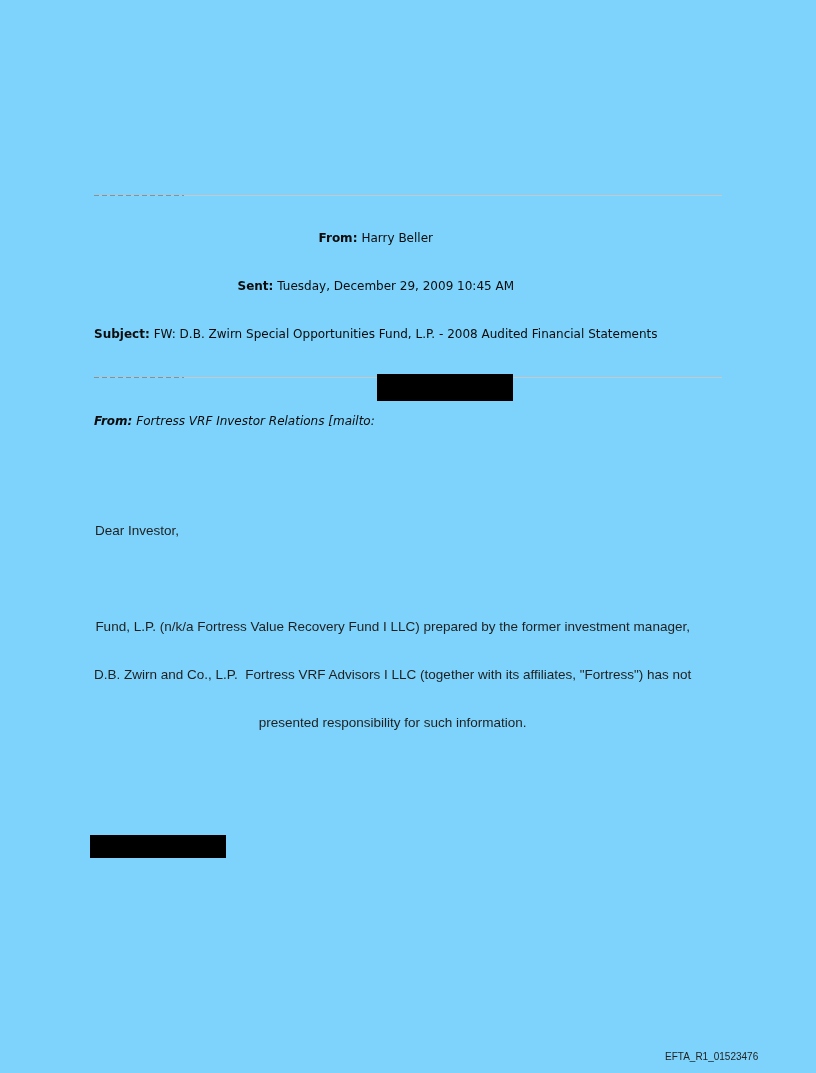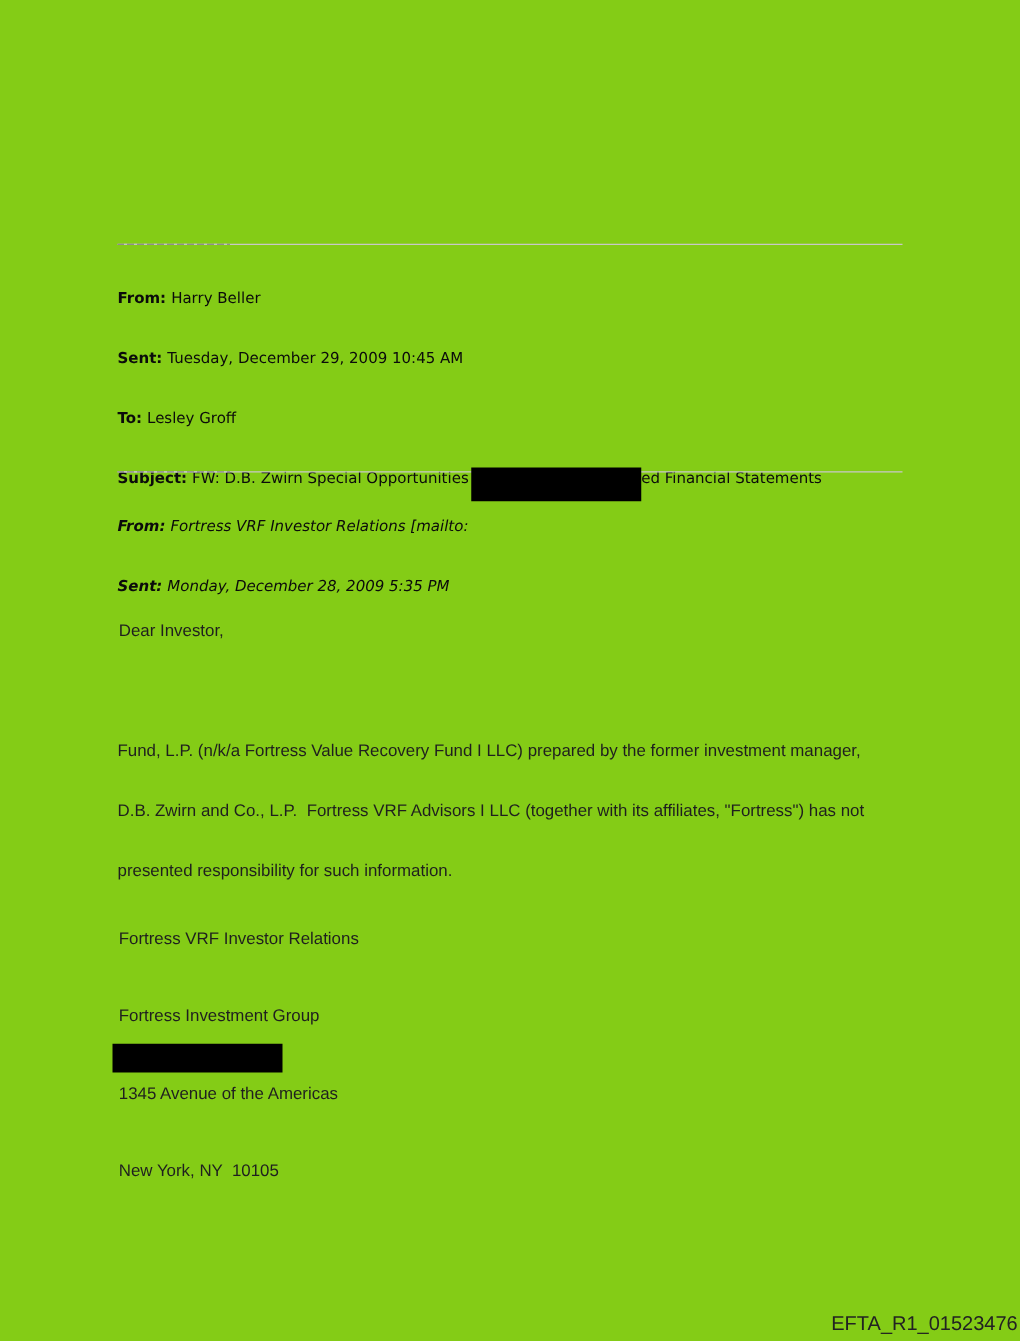--- a/index.html
+++ b/index.html
@@ -4,23 +4,24 @@
 <style>
   html, body {
     margin: 0;
     padding: 0;
     background: #ffffff;
   }
   .page {
     position: relative;
     width: 816px;
     height: 1073px;
-    background: #84cc16;
+    background: #7dd3fc;
     overflow: hidden;
     color: #1a1a1a;
+    text-align: center;
   }
   
   .divider {
     position: absolute;
     left: 94px;
     width: 628px;
     height: 1px;
     background: #c8c8c8;
   }
   .divider .divider-dash {
@@ -56,78 +57,71 @@
   .redaction-mailto { left: 377px; top: 374px; width: 136px; height: 27px; }
   .redaction-signature { left: 90px; top: 835px; width: 136px; height: 23px; }
 
   
   .bodytext {
     position: absolute;
     font-family: "Liberation Sans", sans-serif;
     font-size: 13.5px;
     color: #1f1f1f;
     white-space: pre;
+    margin-top: 26px;
   }
   .salutation { left: 95px; top: 497px; line-height: 16px; }
   .paragraph  { left: 94px; top: 561px; line-height: 16px; }
   .bline { height: 16px; }
 
   .signature { left: 95px; top: 713px; }
   .sig-line { height: 16px; margin-bottom: 16px; }
 
   
   .bates {
     position: absolute;
     left: 665px;
     top: 1051px;
     font-family: "Liberation Sans", sans-serif;
-    font-size: 16px;
+    font-size: 10px;
     color: #222222;
     white-space: pre;
   }
 </style>
 </head>
 <body>
 
 <div class="page">
 
   <div class="divider divider-1">
     <div class="divider-dash"></div>
   </div>
 
   <div class="header-block header-1">
     <div class="hline"><span class="lbl">From:</span><span>Harry Beller</span></div>
     <div class="hline"><span class="lbl">Sent:</span><span>Tuesday, December 29, 2009 10:45 AM</span></div>
-    <div class="hline"><span class="lbl">To:</span><span>Lesley Groff</span></div>
     <div class="hline"><span class="lbl">Subject:</span><span>FW: D.B. Zwirn Special Opportunities Fund, L.P. - 2008 Audited Financial Statements</span></div>
   </div>
 
   <div class="divider divider-2">
     <div class="divider-dash"></div>
   </div>
 
   <div class="header-block header-2">
     <div class="hline"><span class="lbl">From:</span><span>Fortress VRF Investor Relations [mailto:</span></div>
-    <div class="hline"><span class="lbl">Sent:</span><span>Monday, December 28, 2009 5:35 PM</span></div>
   </div>
 
   <div class="redaction redaction-mailto"></div>
 
   <div class="bodytext salutation">Dear Investor,</div>
 
   <div class="bodytext paragraph">
     <div class="bline">Fund, L.P. (n/k/a Fortress Value Recovery Fund I LLC) prepared by the former investment manager,</div>
     <div class="bline">D.B. Zwirn and Co., L.P.  Fortress VRF Advisors I LLC (together with its affiliates, "Fortress") has not</div>
     <div class="bline">presented responsibility for such information.</div>
   </div>
 
-  <div class="bodytext signature">
-    <div class="sig-line">Fortress VRF Investor Relations</div>
-    <div class="sig-line">Fortress Investment Group</div>
-    <div class="sig-line">1345 Avenue of the Americas</div>
-    <div class="sig-line">New York, NY  10105</div>
-  </div>
 
   <div class="redaction redaction-signature"></div>
 
   <div class="bates">EFTA_R1_01523476</div>
 
 </div>
 
 </body></html>

